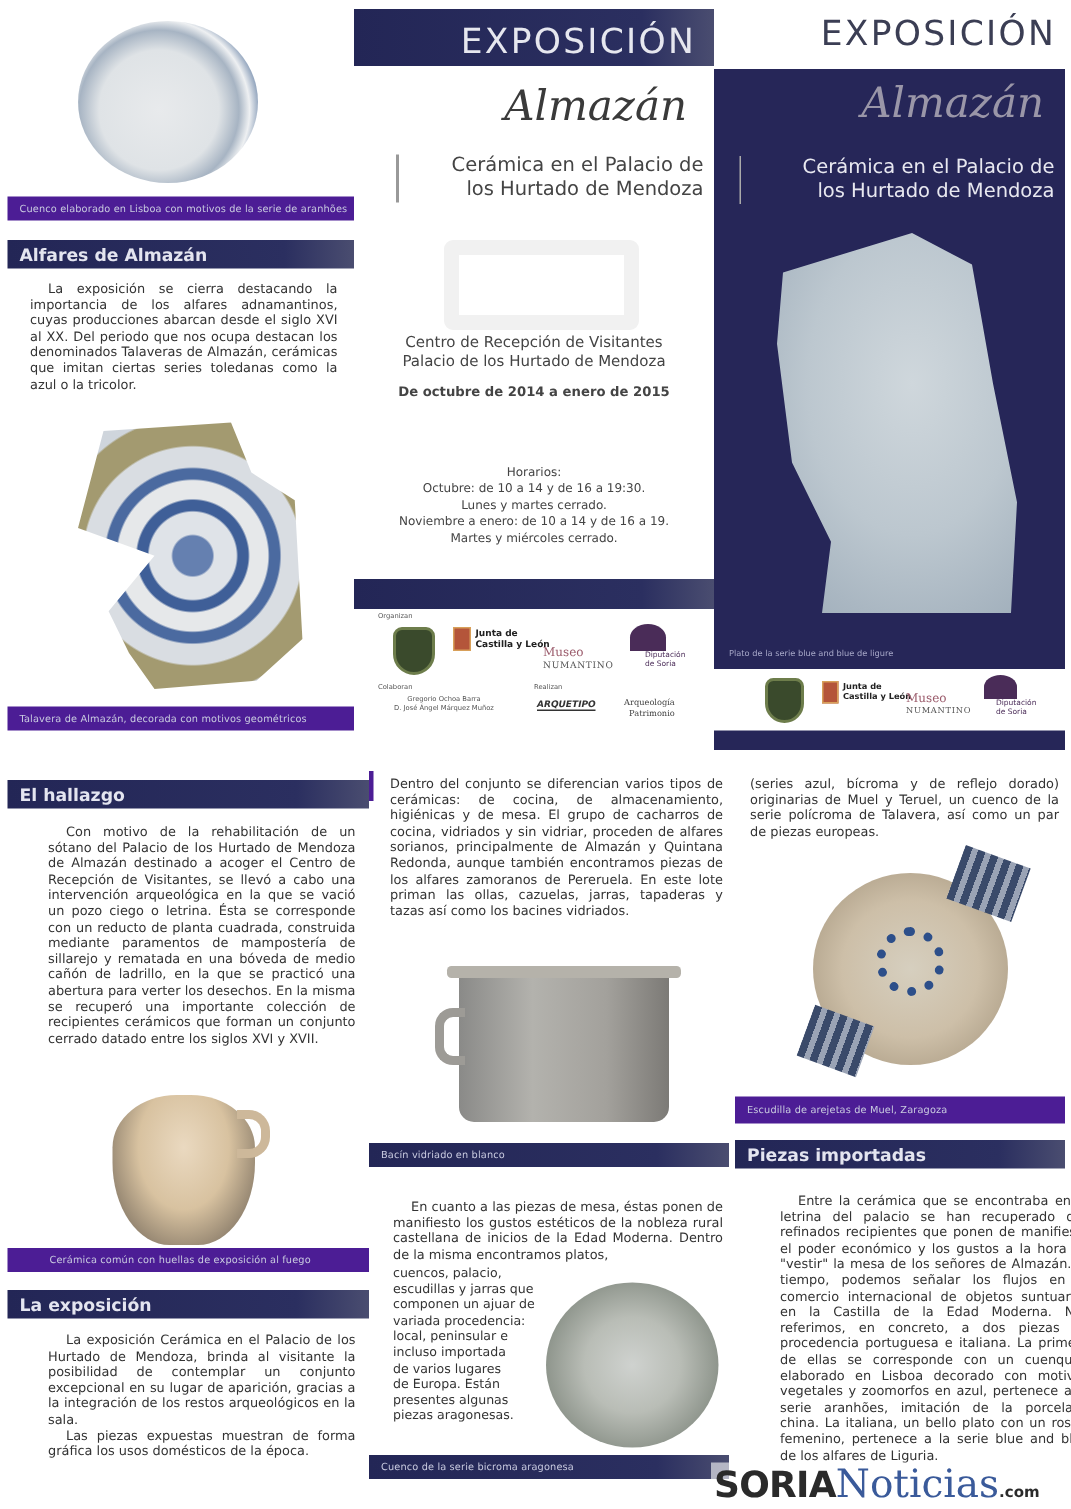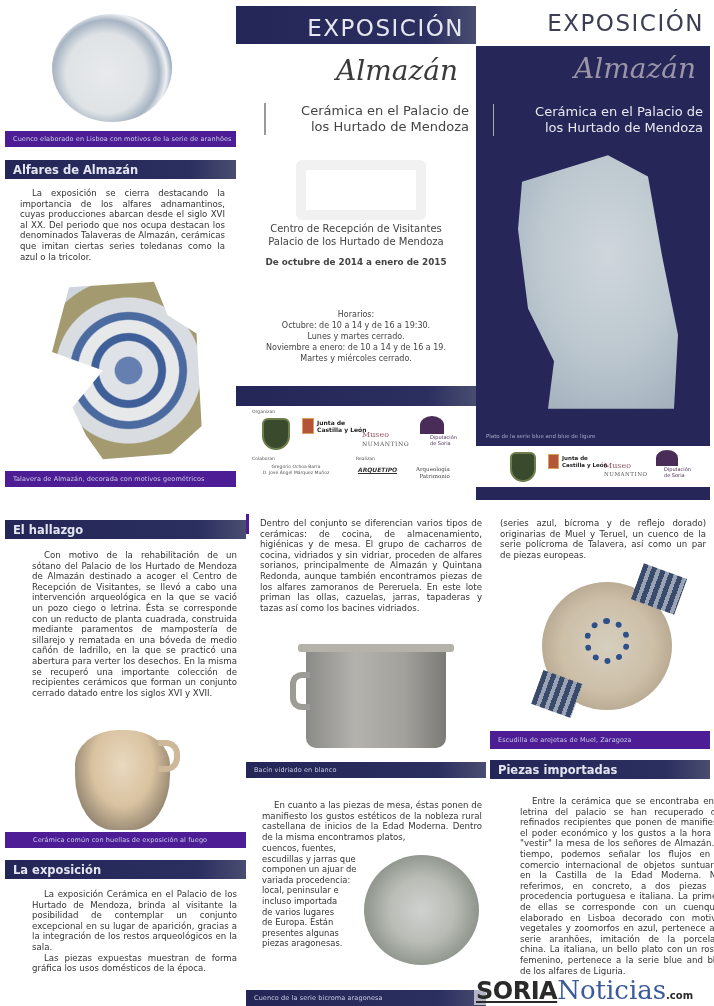--- a/index.html
+++ b/index.html
@@ -190,48 +190,48 @@
   </div>
   <div class="abs pot" style="left:60px;top:148px;width:140px;height:100px;"></div>
   <div class="abs" style="left:52px;top:144px;width:156px;height:8px;background:#b5b2aa;border-radius:3px;"></div>
   <div class="abs" style="left:44px;top:172px;width:20px;height:38px;border:6px solid #9d9b96;border-right:none;border-radius:12px 0 0 12px;"></div>
   <div class="abs navy-grad caption" style="left:0;top:262px;width:240px;height:16px;">Bacín vidriado en blanco</div>
 
   <div class="abs body-text" style="left:16px;top:300px;width:220px;">
     <p>En cuanto a las piezas de mesa, éstas ponen de manifiesto los gustos estéticos de la nobleza rural castellana de inicios de la Edad Moderna. Dentro de la misma encontramos platos,</p>
   </div>
   <div class="abs" style="left:16px;top:343px;width:115px;font-size:8.4px;line-height:10.6px;color:#333;">
-    <div>cuencos, fuentes,</div>
+    <div>cuencos, palacio,</div>
     <div>escudillas y jarras que</div>
     <div>componen un ajuar de</div>
     <div>variada procedencia:</div>
     <div>local, peninsular e</div>
     <div>incluso importada</div>
     <div>de varios lugares</div>
     <div>de Europa. Están</div>
     <div>presentes algunas</div>
     <div>piezas aragonesas.</div>
   </div>
   <div class="abs bowl-arag" style="left:118px;top:355px;width:115px;height:110px;"></div>
-  <div class="abs navy-grad caption" style="left:0;top:470px;width:240px;height:16px;margin-top:20px;">Cuenco de la serie bicroma aragonesa</div>
+  <div class="abs navy-grad caption" style="left:0;top:470px;width:240px;height:16px;">Cuenco de la serie bicroma aragonesa</div>
 </div>
 
 <div class="abs" style="left:486px;top:500px;width:228px;height:506px;">
   <div class="abs body-text" style="left:14px;top:18px;width:206px;">
     <p style="text-indent:0;">(series azul, bícroma y de reflejo dorado) originarias de Muel y Teruel, un cuenco de la serie polícroma de Talavera, así como un par de piezas europeas.</p>
   </div>
   <div class="abs bowl-brown" style="left:56px;top:82px;width:130px;height:128px;"></div>
   <div class="abs" style="left:98px;top:118px;width:46px;height:46px;border-radius:50%;border:6px dotted #2d4f8a;"></div>
   <div class="abs" style="left:150px;top:70px;width:46px;height:38px;background:repeating-linear-gradient(90deg,#3a4a6a 0 5px,#9aa3b5 5px 9px);transform:rotate(20deg);"></div>
   <div class="abs" style="left:50px;top:176px;width:42px;height:36px;background:repeating-linear-gradient(90deg,#3a4a6a 0 5px,#9aa3b5 5px 9px);transform:rotate(20deg);"></div>
   <div class="abs navy caption" style="left:4px;top:231px;width:220px;height:18px;">Escudilla de arejetas de Muel, Zaragoza</div>
 
   <div class="abs navy-grad section-head" style="left:4px;top:260px;width:220px;height:19px;">Piezas importadas</div>
   <div class="abs body-text" style="left:14px;top:296px;width:206px;margin-left:20px;">
     <p>Entre la cerámica que se encontraba en la letrina del palacio se han recuperado dos refinados recipientes que ponen de manifiesto el poder económico y los gustos a la hora de "vestir" la mesa de los señores de Almazán. Al tiempo, podemos señalar los flujos en el comercio internacional de objetos suntuarios en la Castilla de la Edad Moderna. Nos referimos, en concreto, a dos piezas de procedencia portuguesa e italiana. La primera de ellas se corresponde con un cuenquito elaborado en Lisboa decorado con motivos vegetales y zoomorfos en azul, pertenece a la serie aranhões, imitación de la porcelana china. La italiana, un bello plato con un rostro femenino, pertenece a la serie blue and blue de los alfares de Liguria.</p>
   </div>
 </div>
 
 <div class="abs" style="left:474px;top:975px;display:flex;align-items:baseline;background:rgba(255,255,255,0.6);padding:0 2px;">
-  <span style="font-family:'DejaVu Sans',sans-serif;font-weight:bold;font-size:24px;color:#2a2a2a;letter-spacing:-0.5px;text-decoration:underline;">SORIA</span>
+  <span style="font-family:'DejaVu Sans',sans-serif;font-weight:bold;font-size:24px;color:#2a2a2a;letter-spacing:-0.5px;">SORIA</span>
   <span style="font-family:'DejaVu Serif',serif;font-size:26px;color:#3a5a9a;">Noticias</span>
   <span style="font-family:'DejaVu Sans',sans-serif;font-weight:bold;font-size:10px;color:#2a2a2a;">.com</span>
 </div>
 
 </body></html>

